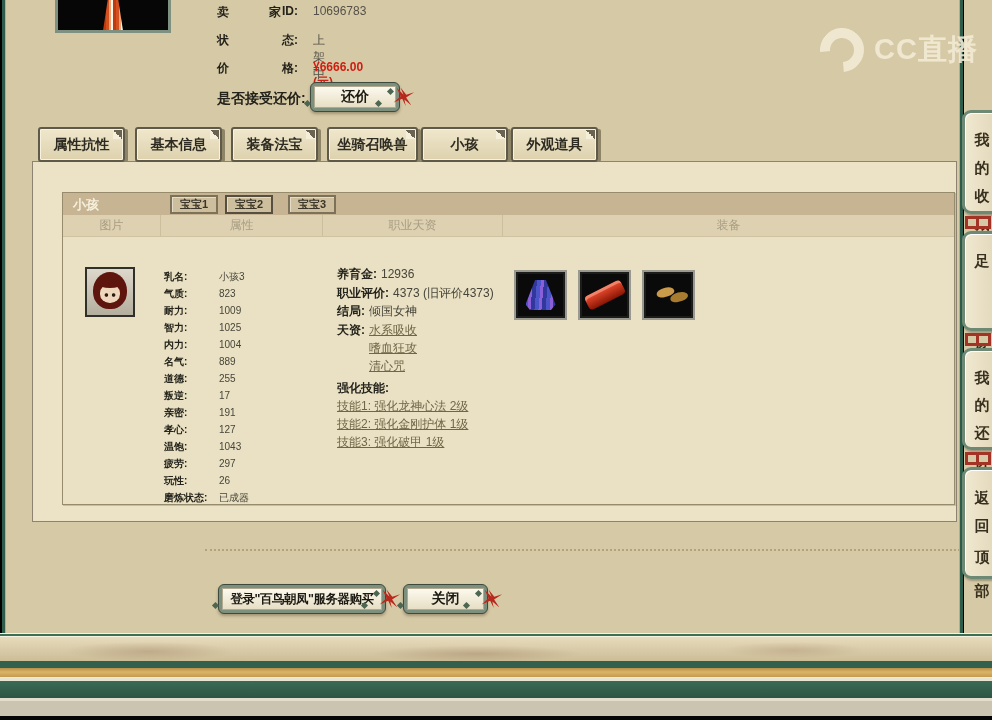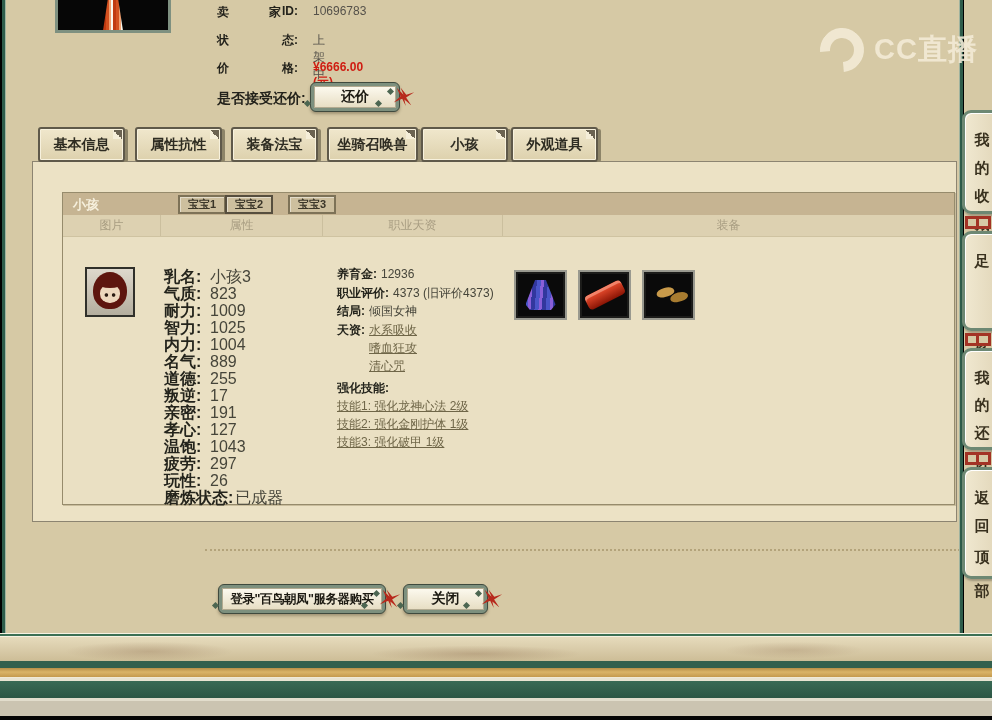--- a/index.html
+++ b/index.html
@@ -79,21 +79,21 @@
   .inner-panel { position:absolute; left:29px; top:30px; width:893px; height:313px;
     border:1px solid #968b6c; background:#eae0c3; box-shadow:1px 1px 0 #c9bd9c; }
   .inner-hdr { position:relative; height:22px; background:#c6b492; }
   .inner-title { position:absolute; left:10px; top:3px; font-size:13px; font-weight:bold; color:#f6f0dd; }
   .baby-tabs { position:absolute; left:107px; top:0; height:22px; }
   .baby-tabs > div.baby-tab { position:absolute; top:2px; width:48px; height:19px;
     background:#cdbf9e; border:2px solid #7d7257;
     display:flex; align-items:center; justify-content:center;
     font-size:11px; font-weight:bold; color:#3a3528; cursor:pointer;
     box-shadow:inset 1px 1px 0 rgba(255,255,255,.45); }
-  .baby-tabs > div.baby-tab:nth-of-type(1){left:8px;}
+  .baby-tabs > div.baby-tab:nth-of-type(1){left:0;}
   .baby-tabs > div.baby-tab:nth-of-type(2){left:55px; border-color:#564e3e;}
   .baby-tabs > div.baby-tab:nth-of-type(3){left:118px;}
   .baby-tab.m-active { background:#f6f0dc; border-color:#8d8166; height:22px; z-index:2; box-shadow:none; }
   .col-hdr-row { display:flex; height:22px; background:#ddd1b1; border-bottom:1px solid #cfc3a1; }
   .col-hdr-row > div.col-hdr { display:flex; align-items:center; justify-content:center;
     font-size:12px; color:#a89d82; border-right:1px solid #cbbf9e; }
   .col-hdr-row > div.col-hdr:nth-of-type(1){width:98px;}
   .col-hdr-row > div.col-hdr:nth-of-type(2){width:162px;}
   .col-hdr-row > div.col-hdr:nth-of-type(3){width:180px;}
   .col-hdr-row > div.col-hdr:nth-of-type(4){flex:1; border-right:none;}
@@ -106,21 +106,21 @@
   .hair { position:absolute; left:6px; top:3px; width:34px; height:37px;
     background:#5e150e; border-radius:50% 50% 46% 46%; }
   .face { position:absolute; left:13px; top:15px; width:20px; height:19px; border-radius:48%;
     background:radial-gradient(circle at 32% 58%,#2a1a12 1.3px,transparent 2.2px),
                radial-gradient(circle at 68% 58%,#2a1a12 1.3px,transparent 2.2px),#eed7bd; }
   .bangs { position:absolute; left:11px; top:11px; width:24px; height:8px;
     background:#5e150e; border-radius:0 0 55% 55%; }
 
   
   .attr-list { position:absolute; left:101px; top:31px; }
-  .attr-row { display:flex; font-size:16px; line-height:17px; }
+  .attr-row { display:flex; font-size:10px; line-height:17px;gap:9px; }
   .attr-row .lbl { font-weight:bold; color:#24241c; min-width:44px; margin-right:2px; }
   .attr-row .val { color:#46453a; }
 
   
   .career-col { position:absolute; left:274px; top:28px; font-size:12px; }
   .career-row { display:flex; line-height:18.5px; }
   .career-row .lbl { font-weight:bold; color:#24241c; margin-right:4px; }
   .career-row .val { color:#46453a; }
   .talent-row { display:flex; }
   .talent-row .lbl { font-weight:bold; color:#24241c; line-height:18px; margin-right:4px; }
@@ -406,26 +406,26 @@
           </div>
         </div>
 
     </div>
   </div>
 </div>
 
 <div class="tabs-row">
 
     <div class="tab m-normal">
+      <span>属性抗性</span>
+      <span class="dog-ear"></span>
+    </div>
+
+    <div class="tab m-normal">
       <span>基本信息</span>
-      <span class="dog-ear"></span>
-    </div>
-
-    <div class="tab m-normal">
-      <span>属性抗性</span>
       <span class="dog-ear"></span>
     </div>
 
     <div class="tab m-normal">
       <span>装备法宝</span>
       <span class="dog-ear"></span>
     </div>
 
     <div class="tab m-normal">
       <span>坐骑召唤兽</span>

